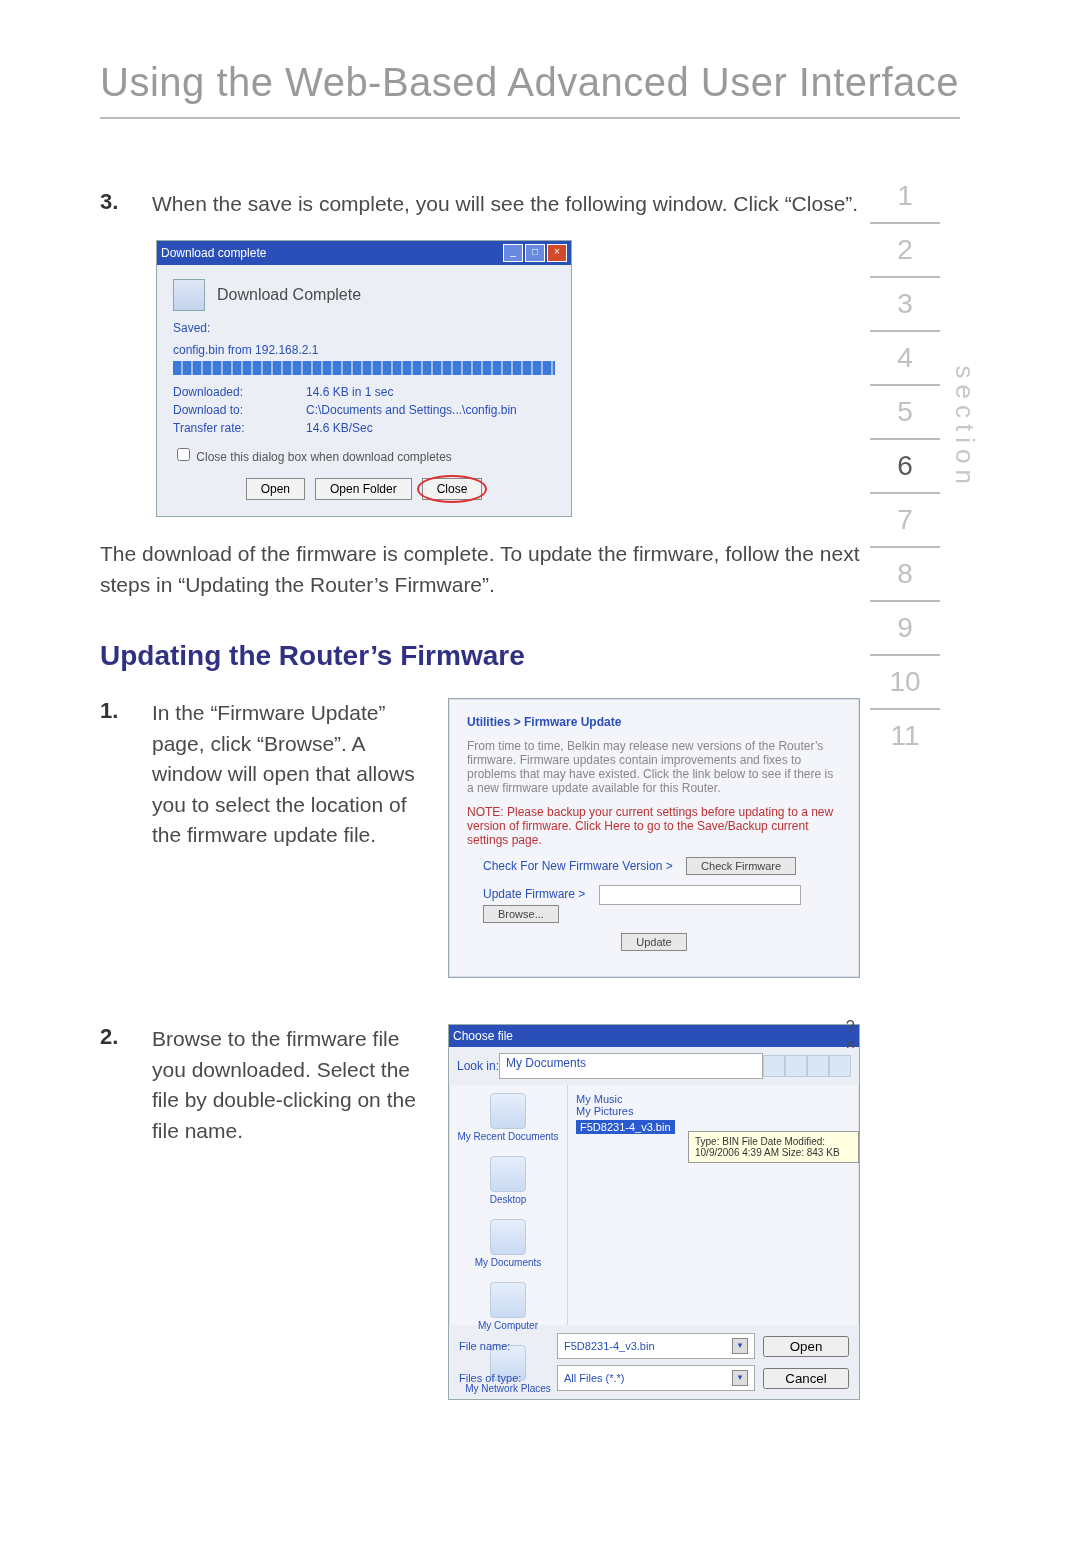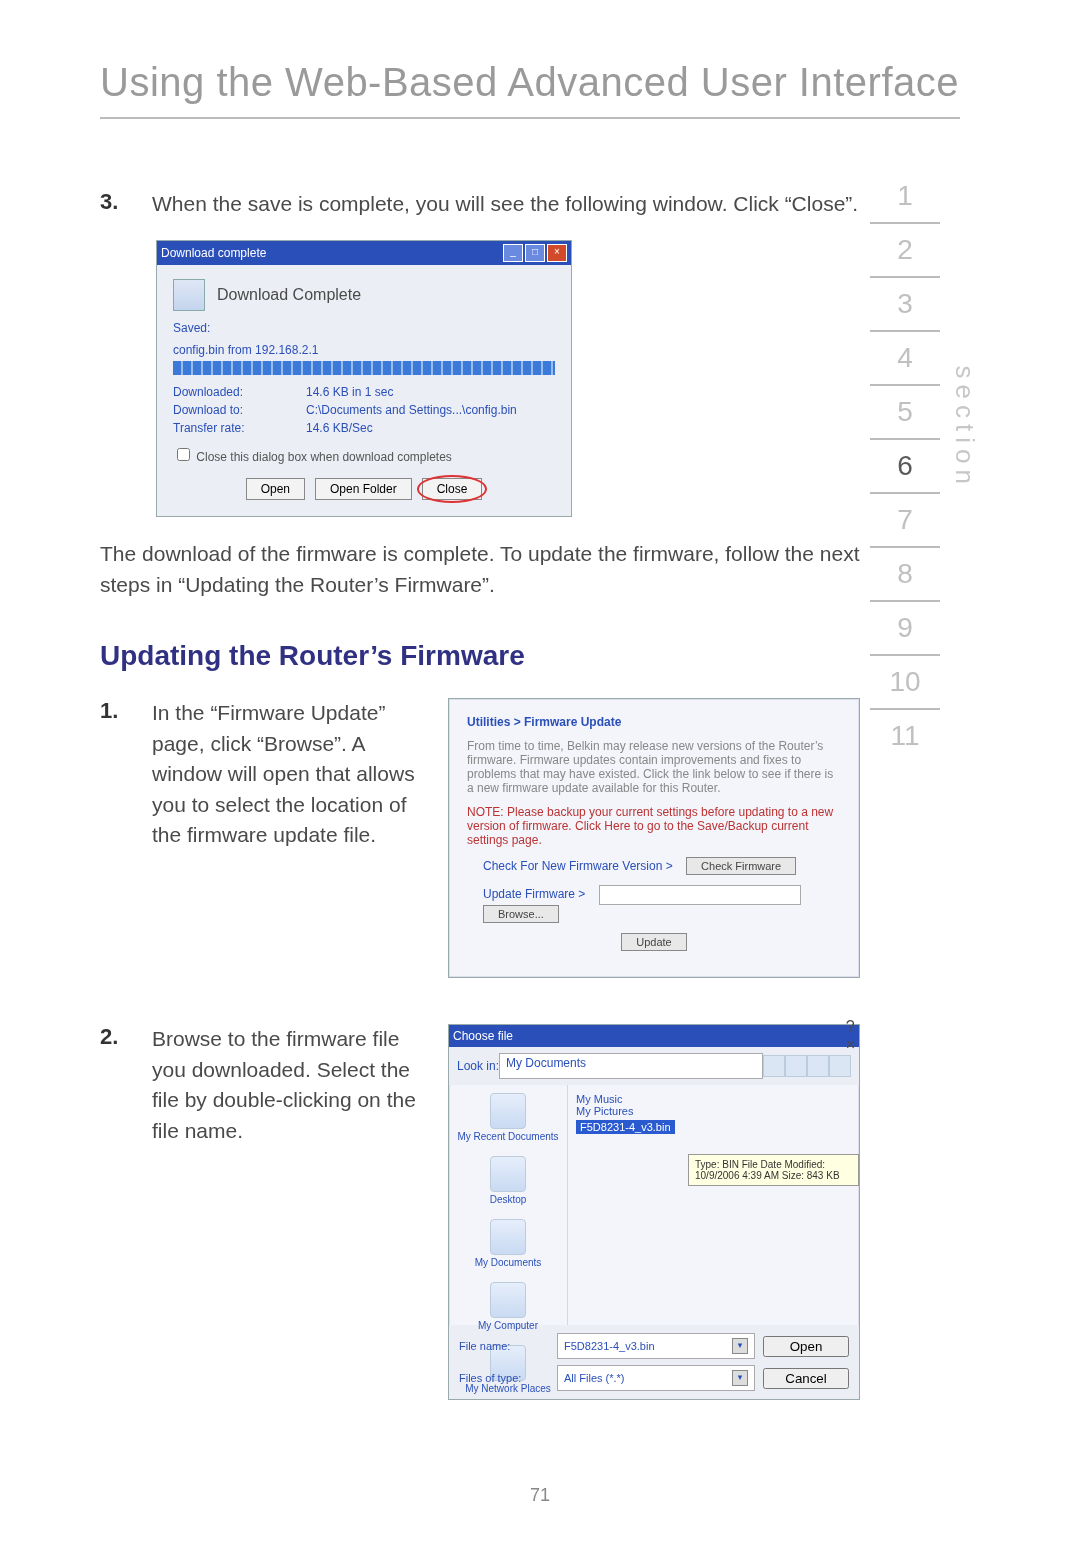--- a/index.html
+++ b/index.html
@@ -52,21 +52,21 @@
 .ss3 .toolbar{background:#eceef5;padding:6px 8px;font-size:12px;display:flex;align-items:center;gap:0;color:#2a4fb8}
 .ss3 .toolbar .drop{flex:1;height:20px;border:1px solid #aaa;background:#fff;padding:2px 6px}
 .ss3 .tbicon{width:20px;height:20px;border:1px solid #bcd;background:#dbe6f5}
 .ss3 .filearea{display:flex;height:240px}
 .ss3 .side{width:110px;border-right:1px solid #cdd;padding:8px 4px;font-size:10px;color:#2a4fb8;text-align:center}
 .ss3 .side .sitem{margin-bottom:14px}
 .ss3 .side .sicon{width:34px;height:34px;margin:0 auto 2px auto;border:1px solid #bcd;background:linear-gradient(#e6eefb,#c9daf2);border-radius:4px}
 .ss3 .files{flex:1;padding:8px;position:relative}
 .ss3 .filelist{font-size:11px;color:#2a4fb8}
 .ss3 .selected{background:#2a5ad0;color:#fff;padding:1px 4px;display:inline-block;margin-top:3px}
-.ss3 .tooltip{position:absolute;top:69px;left:120px;background:#ffffe1;border:1px solid #999;font-size:10px;color:#333;padding:4px 6px}
+.ss3 .tooltip{position:absolute;top:46px;left:120px;background:#ffffe1;border:1px solid #999;font-size:10px;color:#333;padding:4px 6px}
 .ss3 .bottom{display:grid;grid-template-columns:90px 1fr 86px;gap:6px 8px;padding:8px 10px;font-size:11px;color:#2a4fb8;align-items:center;background:#eceef5}
 .ss3 .txtin{height:20px;border:1px solid #aaa;background:#fff;padding:2px 6px;display:flex;align-items:center;justify-content:space-between}
 .ss3 .txtin .dd{width:14px;height:14px;border:1px solid #888;background:#ddd;font-size:9px;text-align:center;line-height:12px}
 .page-num{position:absolute;bottom:36px;left:0;right:0;text-align:center;font-size:18px;color:#888}
 </style>
 </head>
 <body>
 
 <div class="page">
 
@@ -220,14 +220,13 @@
               <span>All Files (*.*)</span>
               <span class="dd">▾</span>
             </div>
           <button class="btn">Cancel</button>
         </div>
       </div>
     </div>
 
   </div>
 
-  <div class="page-num">71</div>
 </div>
 
 </body></html>

